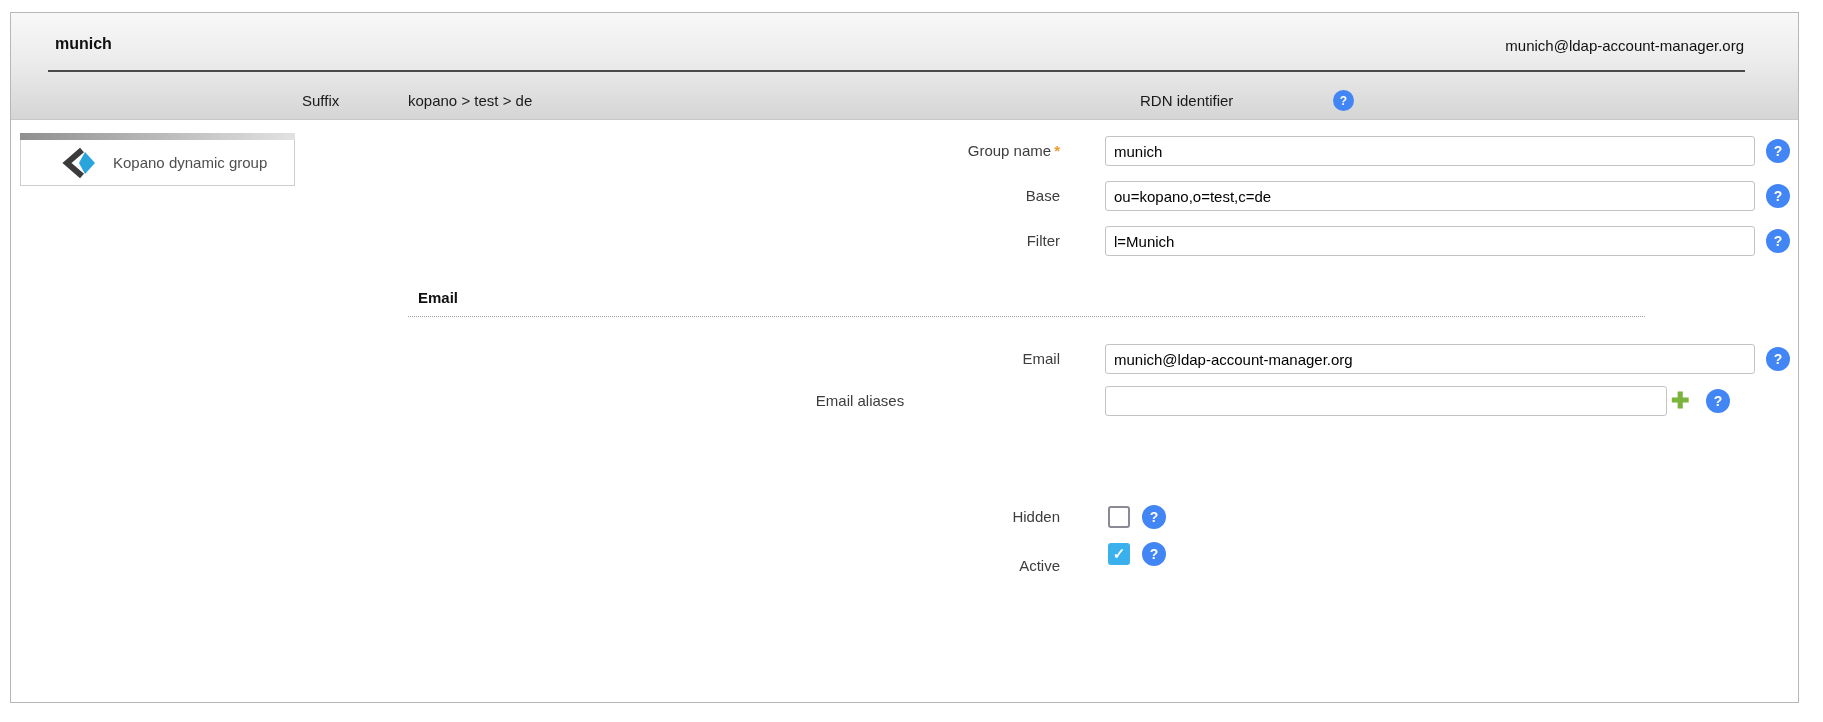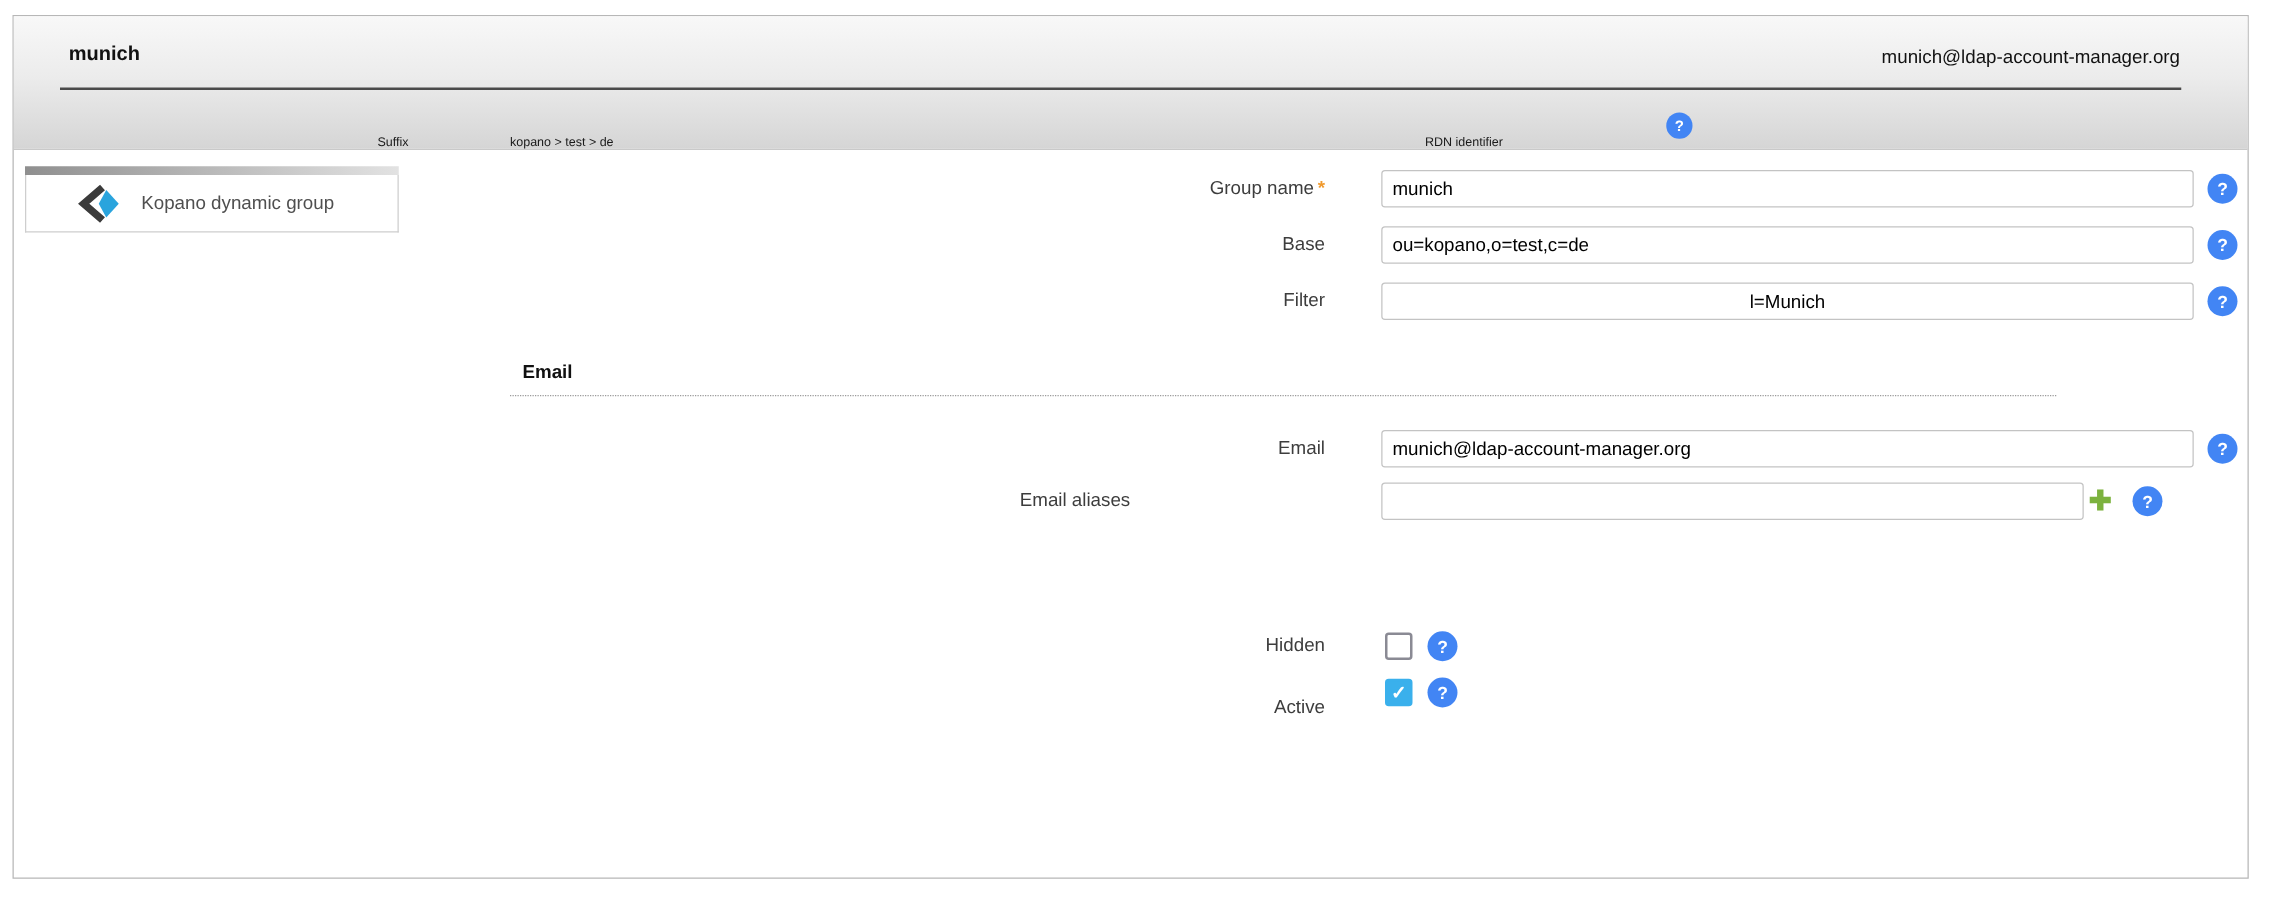--- a/index.html
+++ b/index.html
@@ -9,36 +9,36 @@
   .outer-box { position:absolute; left:10px; top:12px; width:1789px; height:691px;
                border:1px solid #b7b7b7; background:#ffffff; }
 
   
   .header { position:absolute; left:0; top:0; width:100%; height:107px;
             background:linear-gradient(180deg,#f8f8f8 0%,#ececec 45%,#d5d5d5 100%);
             border-bottom:1px solid #c9c9c9; }
   .hdr-title { position:absolute; left:44px; top:22px; font-size:16px; font-weight:bold; color:#111; }
   .hdr-account { position:absolute; right:54px; top:24px; font-size:15px; color:#111; }
   .hdr-sep { position:absolute; left:37px; right:53px; top:57px; border-top:2px solid #4a4a4a; }
-  .hdr-row2 { position:absolute; top:96px; font-size:10px; color:#1a1a1a; }
+  .hdr-row2 { position:absolute; top:79px; font-size:15px; color:#1a1a1a; }
   .suffix-label   { left:291px; }
   .suffix-value   { left:397px; }
   .rdn-label      { left:1129px; }
   .rdn-value      { left:1302px;margin-top:48px; }
 
   
   .help-icon { position:absolute; width:24px; height:24px; border-radius:50%;
                background:#4285f4; color:#fff; font-size:14px; font-weight:bold;
                display:flex; align-items:center; justify-content:center; cursor:pointer; }
   .help-icon.small { width:21px; height:21px; font-size:12px; }
   .add-icon { position:absolute; color:#7cb23e; font-size:22px; font-weight:bold;
               line-height:24px; cursor:pointer; }
 
   
-  .tab { position:absolute; left:9px; top:120px; width:299px; cursor:pointer; }
+  .tab { position:absolute; left:9px; top:120px; width:275px; cursor:pointer; }
   .tab-strip { height:7px; background:linear-gradient(90deg,#8f8f8f 0%,#b5b5b5 45%,#e2e2e2 100%); }
   .tab-box { height:46px; background:#fff; border:1px solid #cecece; border-top:none;
              display:flex; align-items:center; padding-left:40px; }
   .tab-icon { width:38px; height:32px; margin-right:14px; flex:0 0 auto; }
   .tab-label { font-size:15px; color:#4f4f4f; }
 
   
   .fld-label { position:absolute; left:649px; width:400px; text-align:right;
                font-size:15px; color:#3d3d3d; }
   .req { color:#f09a2e; font-weight:bold; margin-left:3px; }
@@ -89,21 +89,21 @@
     <span>Group name</span><span class="req">*</span>
   </div>
   <input class="txt-input" style="top: 123px;" value="munich">
   <div class="help-icon" style="left:1755px; top:126px;">?</div>
 
   <div class="fld-label" style="top:174px;">Base</div>
   <input class="txt-input" style="top: 168px;" value="ou=kopano,o=test,c=de">
   <div class="help-icon" style="left:1755px; top:171px;">?</div>
 
   <div class="fld-label" style="top:219px;">Filter</div>
-  <input class="txt-input" style="top: 213px; text-align: center;" value="l=Munich">
+  <input class="txt-input" style="top: 213px;" value="l=Munich">
   <div class="help-icon" style="left:1755px; top:216px;">?</div>
 
   <div class="section" style="top:276px;">
     <span class="section-title">Email</span>
   </div>
 
   <div class="fld-label" style="top:337px;">Email</div>
   <input class="txt-input" style="top: 331px;" value="munich@ldap-account-manager.org">
   <div class="help-icon" style="left:1755px; top:334px;">?</div>
 

